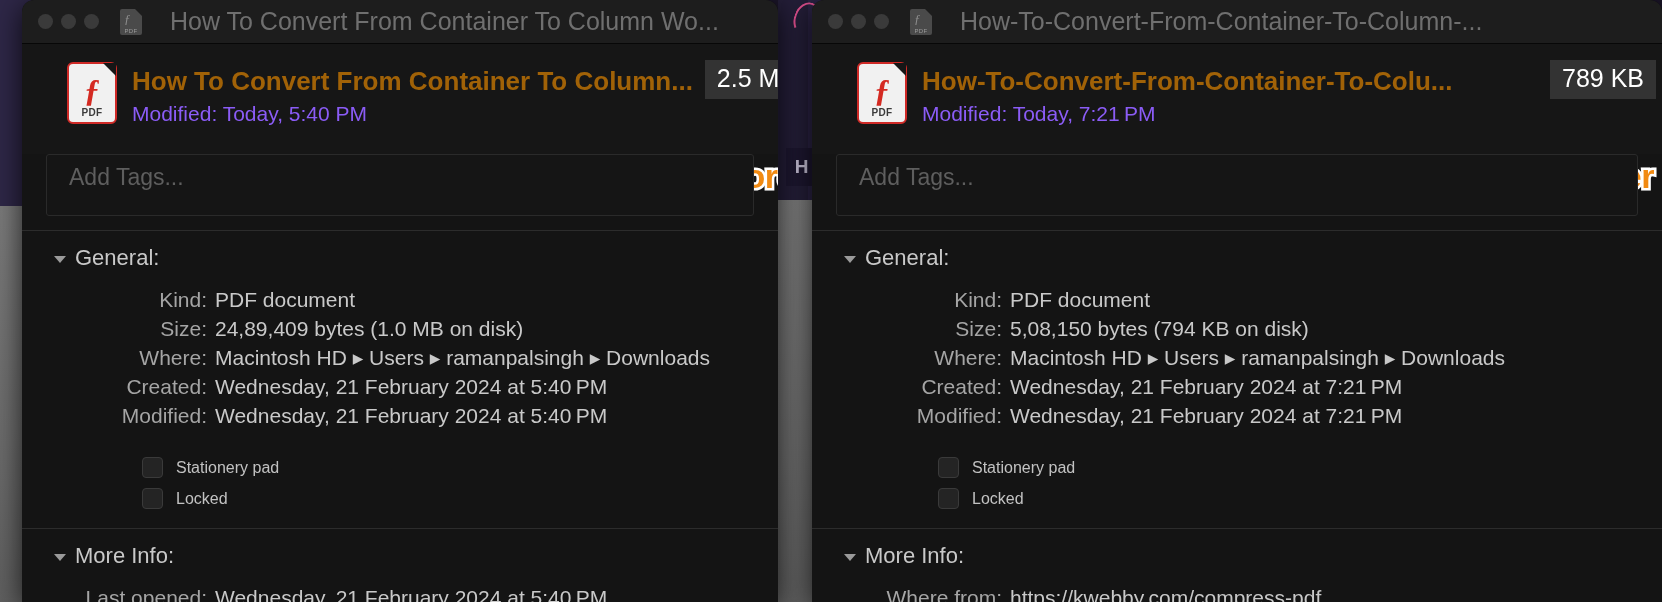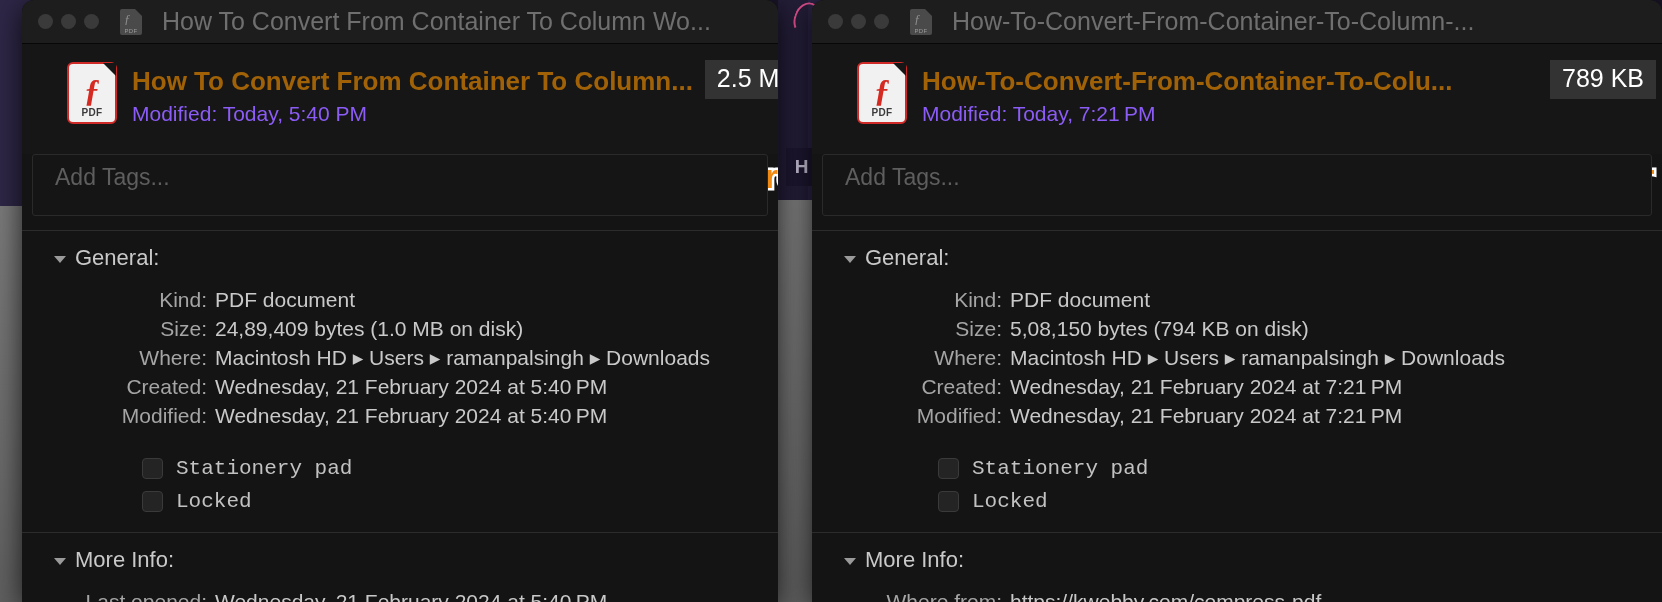--- a/index.html
+++ b/index.html
@@ -80,21 +80,21 @@
   }
   .tb-doc-icon .swirl{
     position:absolute; left:4px; top:3px; font-size:13px; color:#8d8d8d;
     font-family:"Liberation Serif", serif; font-style:italic; line-height:1;
   }
   .tb-doc-icon .pdftxt{
     position:absolute; left:0; right:0; bottom:1px; text-align:center;
     font-size:6px; color:#9a9a9a; letter-spacing:.3px;
   }
   .tb-title {
-    margin-left:20px; font-size:25px; color:#6f6f6f; font-weight:400;
+    margin-left:28px; font-size:25px; color:#6f6f6f; font-weight:400;
     white-space:nowrap; overflow:hidden;
   }
 
   
   .header { position:relative; height:110px; background:#161616; padding:14px 0 0 0; }
   .pdf-icon {
     position:absolute; left:45px; top:18px; width:50px; height:62px;
     background:#f1f1f1; border:2.5px solid #cf2a27; border-radius:6px;
   }
   .pdf-icon .corner{
@@ -133,21 +133,21 @@
     position:absolute; font-size:34px; font-weight:bold; font-style:normal;
     color:#f18a12;
     -webkit-text-stroke:5px #ffffff; paint-order:stroke fill;
     letter-spacing:-.5px; white-space:nowrap;
   }
   .win-before .ba-badge { top:113px; right:-18px; }
   .win-after  .ba-badge { top:113px; right:8px; }
 
   
   .tags-field {
-    position:relative; margin:0 10px; height:62px;
+    position:relative; margin:0 24px; height:62px;
     border:1px solid #2a2a2a; border-radius:3px; background:#151515;
   }
   .tags-field .ph {
     position:absolute; left:22px; top:9px;
     font-size:23px; color:#5e5e5e;
   }
 
   
   .section-div { height:1px; background:#2c2c2c; margin-top:14px; }
   .sect-head {
@@ -167,21 +167,21 @@
   .win-after .row .lbl { width:150px; }
   .row .val { color:#c9c9c9; padding-left:8px; white-space:nowrap; }
 
   .checks { padding:22px 0 0 0; }
   .chkrow { display:flex; align-items:center; gap:13px; padding:5px 0 5px 120px; }
   .win-after .chkrow { padding-left:126px; }
   .chkbox {
     width:21px; height:21px; border-radius:4px;
     background:#242424; border:1px solid #3a3a3a; flex:none;
   }
-  .chklabel { font-size:21px; color:#c2c2c2;font-family:Liberation Mono, monospace; }
+  .chklabel { font-size:16px; color:#c2c2c2; }
 </style>
 </head>
 <body>
 
 <div id="root">
 
   <div class="bg-purple-left"></div>
   <div class="bg-gray-left"></div>
   <div class="bg-purple-mid"></div>
   <div class="bg-purple-mid2"></div>

